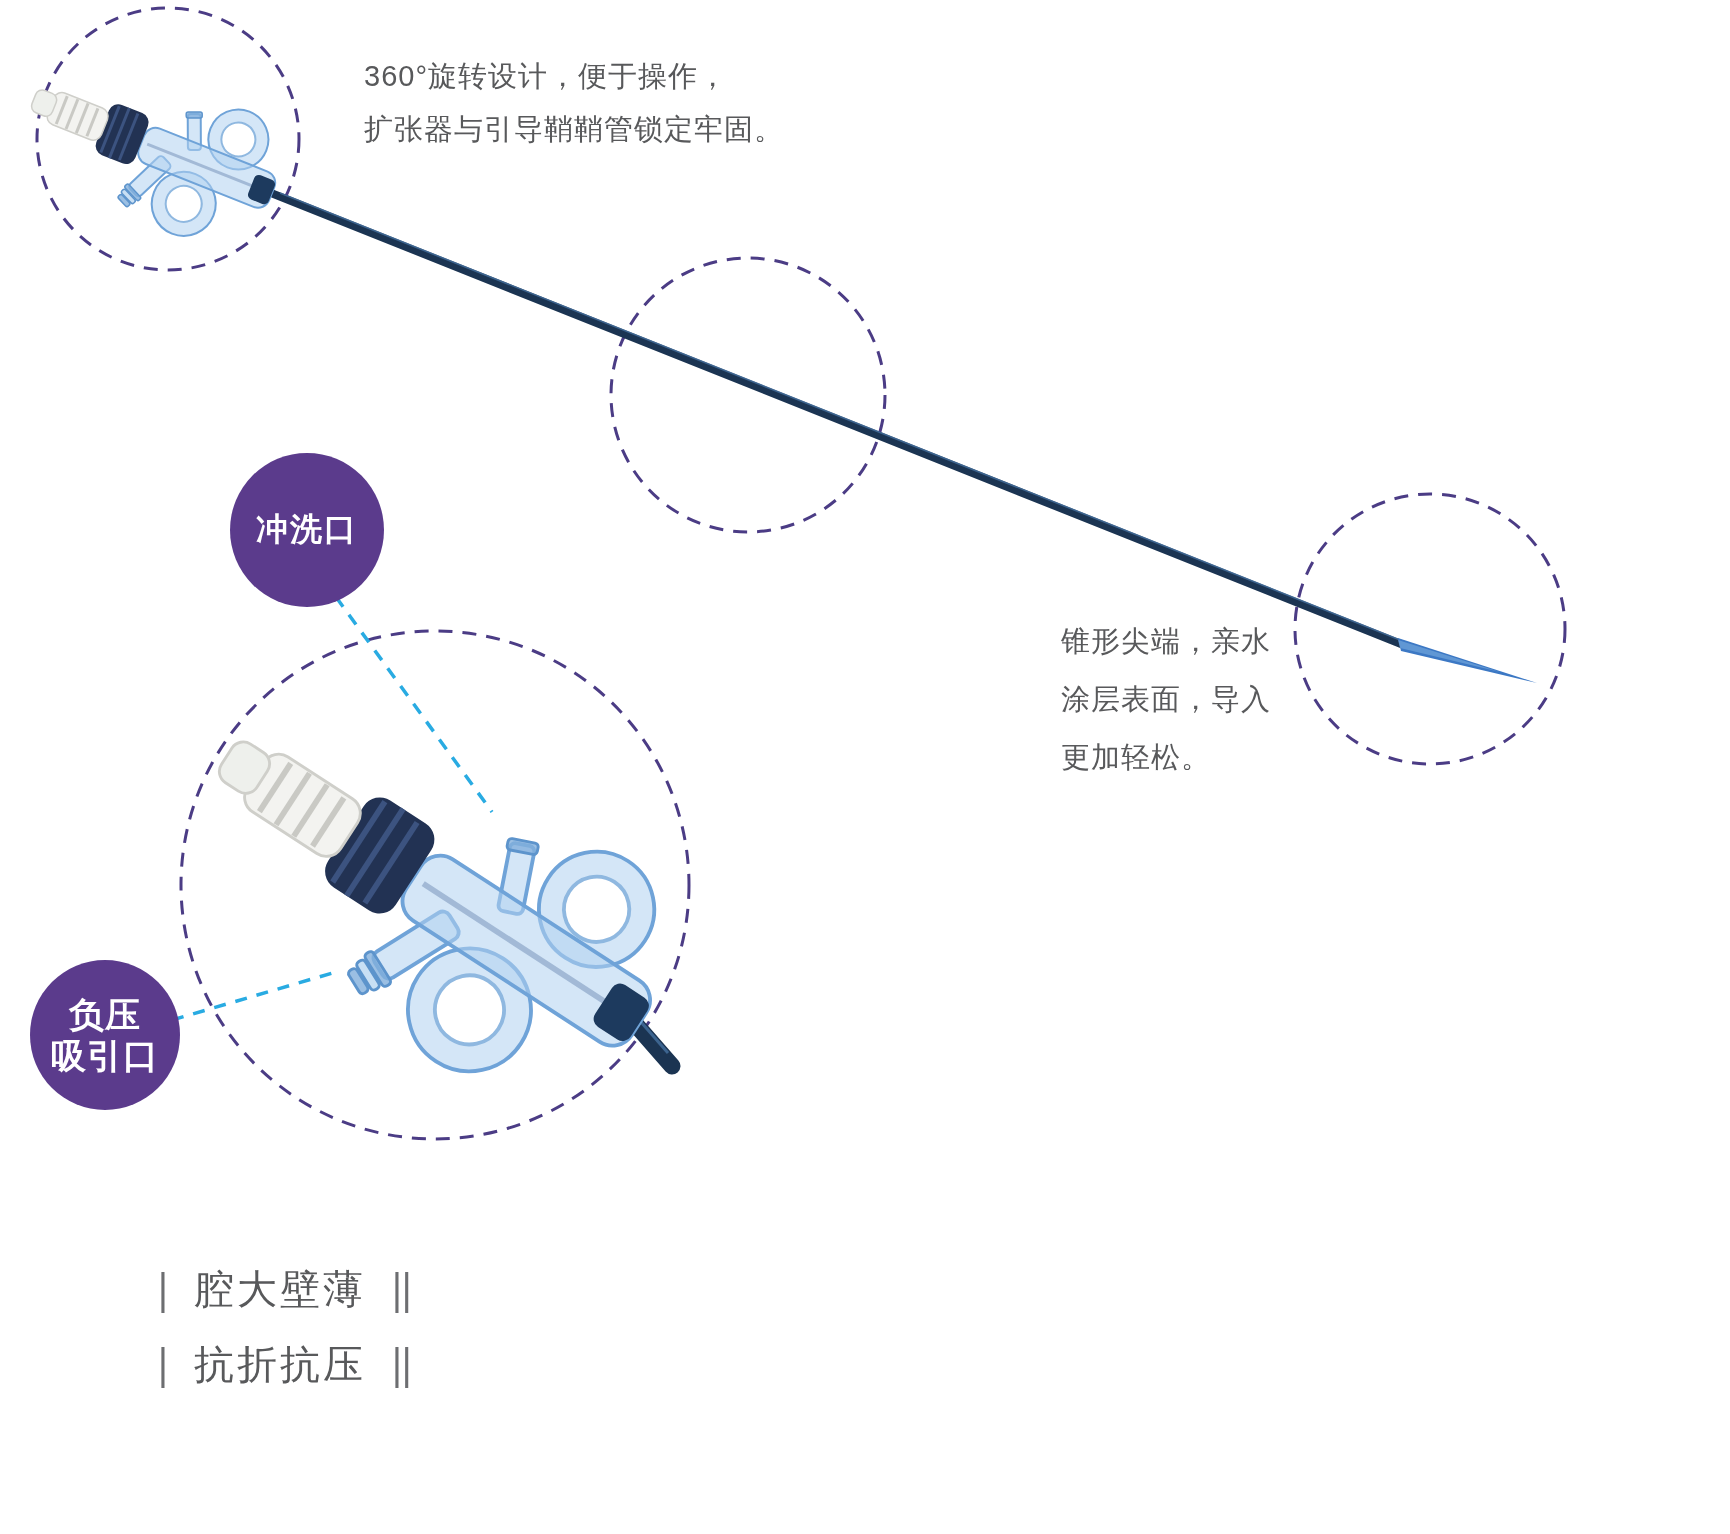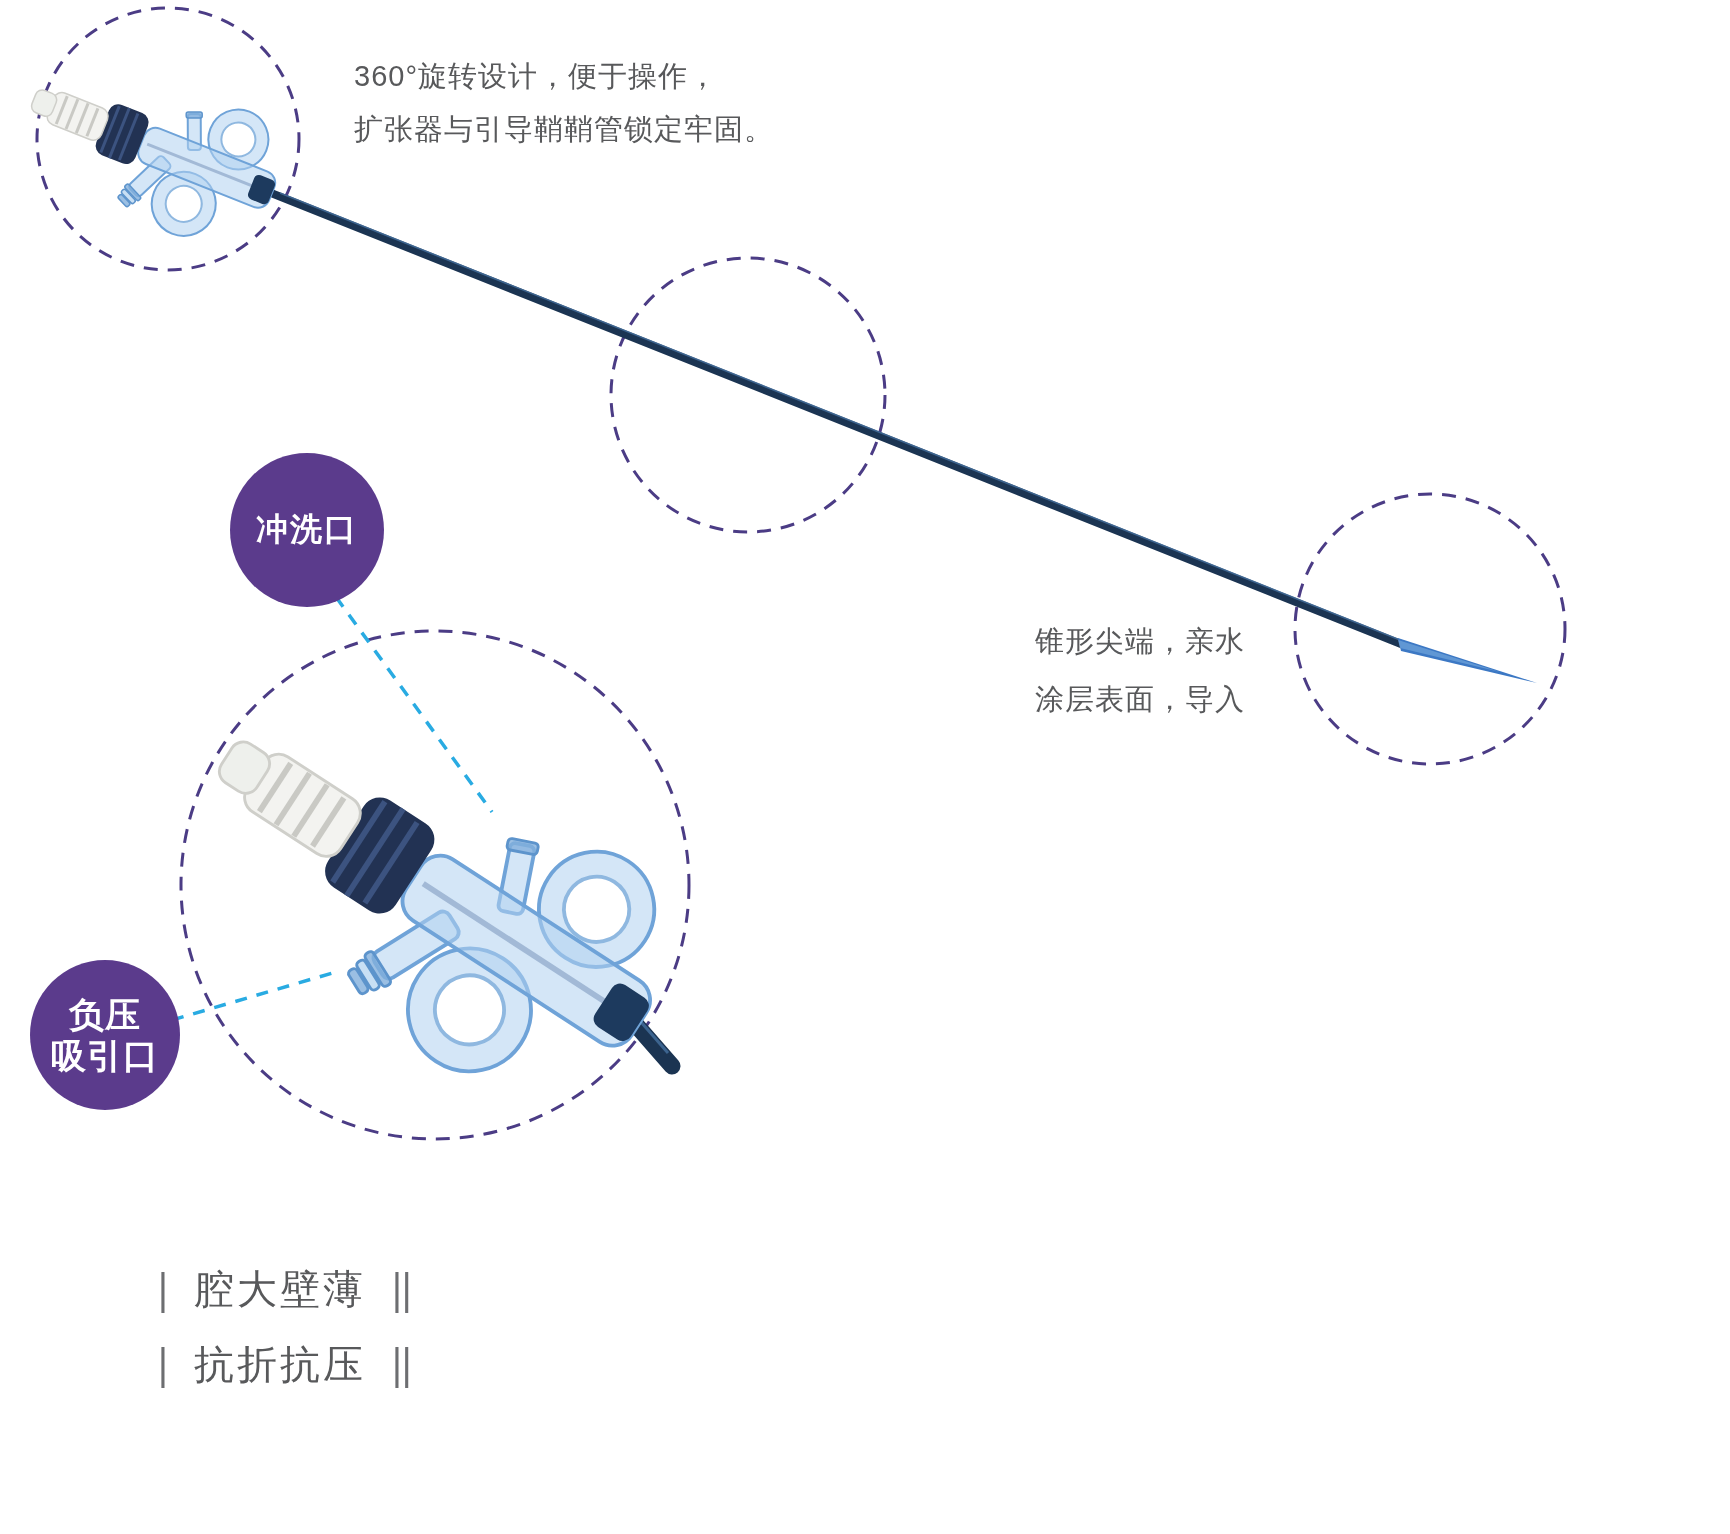--- a/index.html
+++ b/index.html
@@ -16,21 +16,21 @@
   .art { position: absolute; left: 0; top: 0; }
 
   .anno {
     position: absolute;
     color: #58595b;
     font-size: 29px;
     line-height: 53px;
     letter-spacing: 1px;
     white-space: nowrap;
   }
-  .anno-tip { line-height: 58px; }
+  .anno-tip { line-height: 58px; margin-left: 26px; }
 
   .badge {
     position: absolute;
     background: #5b3b8c;
     border-radius: 50%;
     color: #ffffff;
     font-weight: bold;
     display: flex;
     flex-direction: column;
     align-items: center;
@@ -136,29 +136,30 @@
     <g>
       <line x1="630" y1="1018" x2="672" y2="1066" stroke="#1b3452" stroke-width="17" stroke-linecap="round"></line>
       <line x1="634" y1="1014" x2="668" y2="1053" stroke="#45709f" stroke-width="3" opacity="0.8"></line>
       <use href="#hub" transform="translate(610,1005) rotate(33) scale(1.92)"></use>
     </g>
 
     <line x1="336" y1="597" x2="492" y2="812" stroke="#29abe2" stroke-width="3.5" stroke-dasharray="12 10"></line>
     <line x1="172" y1="1020" x2="336" y2="972" stroke="#29abe2" stroke-width="3.5" stroke-dasharray="12 10"></line>
   </svg>
 
-  <div class="anno" style="left:354px; top:50px;">
+  <div class="anno" style="left:364px; top:50px;">
     <div>360°旋转设计，便于操作，</div>
     <div>扩张器与引导鞘鞘管锁定牢固。</div>
   </div>
 
 
   <div class="anno anno-tip" style="left:1035px; top:612px;">
     <div>锥形尖端，亲水</div>
     <div>涂层表面，导入</div>
+    <div>更加轻松。</div>
   </div>
 
   <div class="badge badge-flush">
     <span>冲洗口</span>
   </div>
 
   <div class="badge badge-suction">
     <span>负压</span>
     <span>吸引口</span>
   </div>

